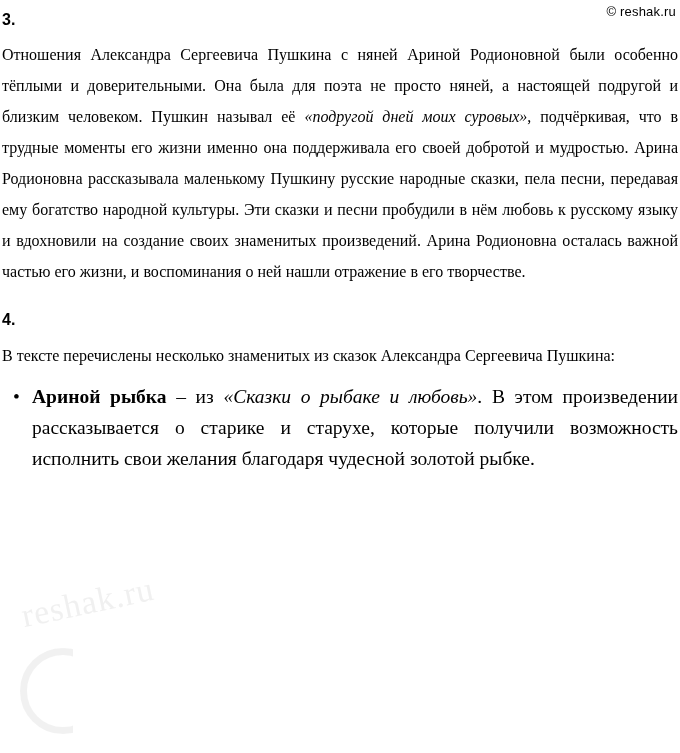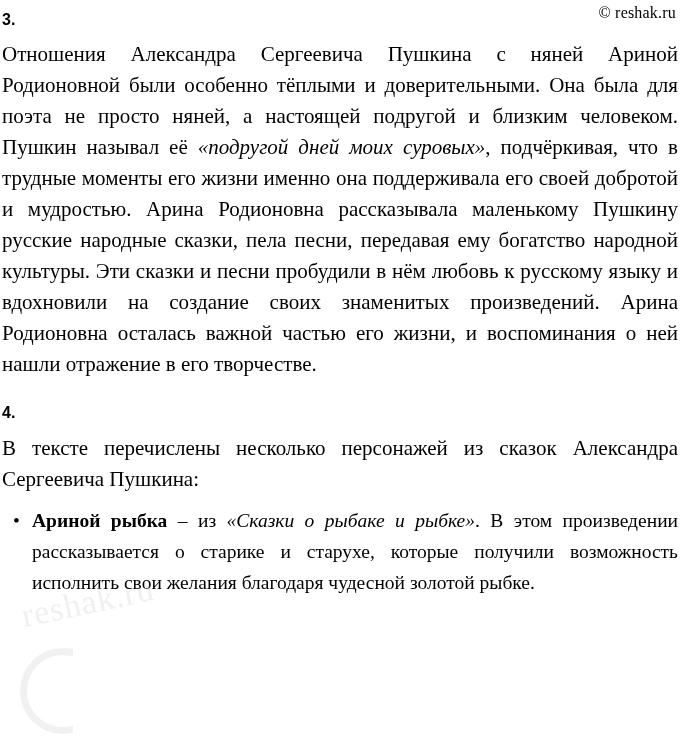--- a/index.html
+++ b/index.html
@@ -19,35 +19,35 @@
     position: relative;
     width: 680px;
     height: 753px;
     box-sizing: border-box;
     padding: 8px 2px 0 2px;
   }
   .copyright {
     position: absolute;
     top: 4px;
     right: 4px;
-    font-family: Liberation Serif, serif;
-    font-size: 16px;
+    font-family: Liberation Sans, sans-serif;
+    font-size: 13px;
     color: #000000;
     letter-spacing: 0.2px;
   }
   .qnum {
     font-family: "Liberation Sans", sans-serif;
     font-weight: bold;
     font-size: 16px;
     line-height: 1.1;
     margin: 0 0 10px 0;
   }
   .para {
     font-family: "Liberation Serif", serif;
-    font-size: 21px;
+    font-size: 16px;
     line-height: 31px;
     text-align: justify;
     text-justify: inter-word;
     margin: 0;
     hyphens: none;
   }
   .block-3 {
     margin-top: 3px;
   }
   .q4-head {
@@ -133,23 +133,23 @@
 
   <div class="copyright">© reshak.ru</div>
 
   <div class="block-3">
     <div class="qnum">3.</div>
     <p class="para"><span>Отношения Александра Сергеевича Пушкина с няней Ариной Родионовной были особенно тёплыми и доверительными. Она была для поэта не просто няней, а настоящей подругой и близким человеком. Пушкин называл её </span><span class="ital">«подругой дней моих суровых»</span><span>, подчёркивая, что в трудные моменты его жизни именно она поддерживала его своей добротой и мудростью. Арина Родионовна рассказывала маленькому Пушкину русские народные сказки, пела песни, передавая ему богатство народной культуры. Эти сказки и песни пробудили в нём любовь к русскому языку и вдохновили на создание своих знаменитых произведений. Арина Родионовна осталась важной частью его жизни, и воспоминания о ней нашли отражение в его творчестве.</span></p>
   </div>
 
   <div class="block-4">
     <div class="qnum q4-head">4.</div>
-    <p class="para q4-intro">В тексте перечислены несколько персонажей из сказок Александра Сергеевича Пушкина:</p>
+    <p class="para q4-intro">В тексте перечислены несколько знаменитых из сказок Александра Сергеевича Пушкина:</p>
     <ul class="bullets">
-      <li><span class="dot">•</span><span class="bold">Ариной рыбка</span><span> – из </span><span class="ital">«Сказки о рыбаке и рыбке»</span><span>. В этом произведении рассказывается о старике и старухе, которые получили возможность исполнить свои желания благодаря чудесной золотой рыбке.</span></li>
+      <li><span class="dot">•</span><span class="bold">Ариной рыбка</span><span> – из </span><span class="ital">«Сказки о рыбаке и любовь»</span><span>. В этом произведении рассказывается о старике и старухе, которые получили возможность исполнить свои желания благодаря чудесной золотой рыбке.</span></li>
     </ul>
   </div>
 
   <div class="watermark">
     <div class="wm-text">reshak.ru</div>
     <div class="wm-c"></div>
   </div>
 
 </div>
 

